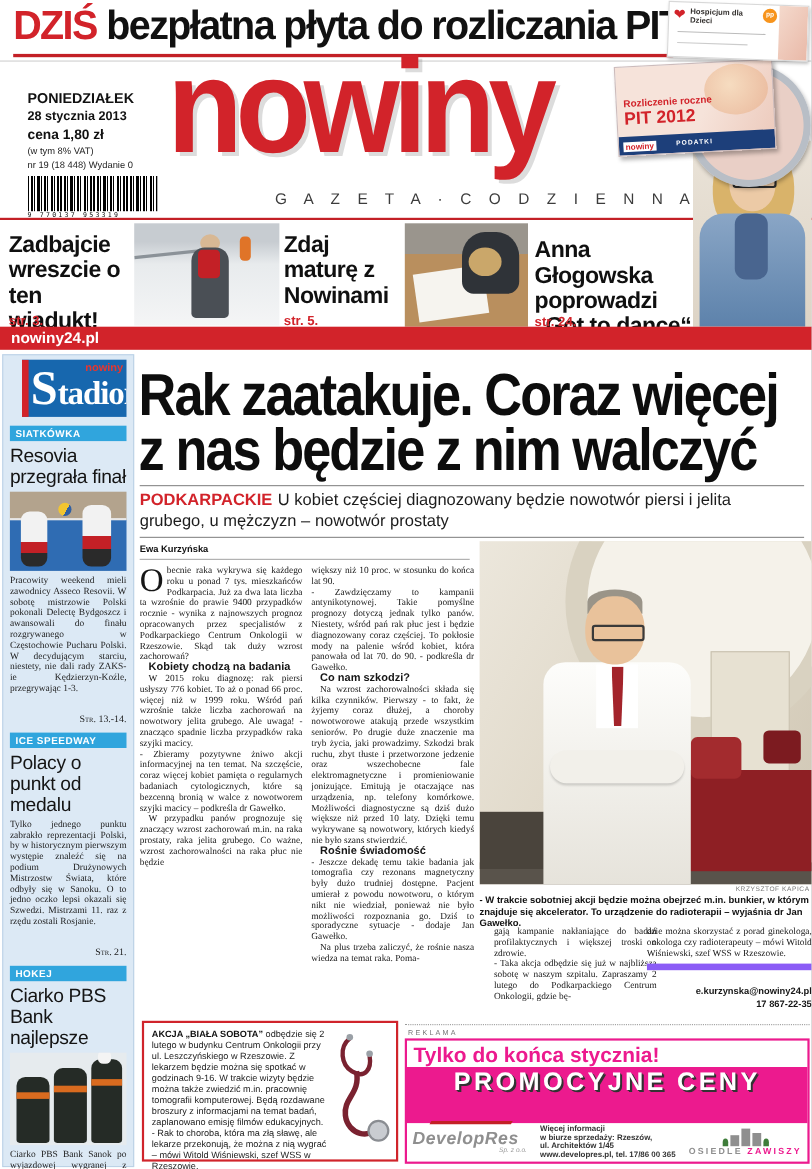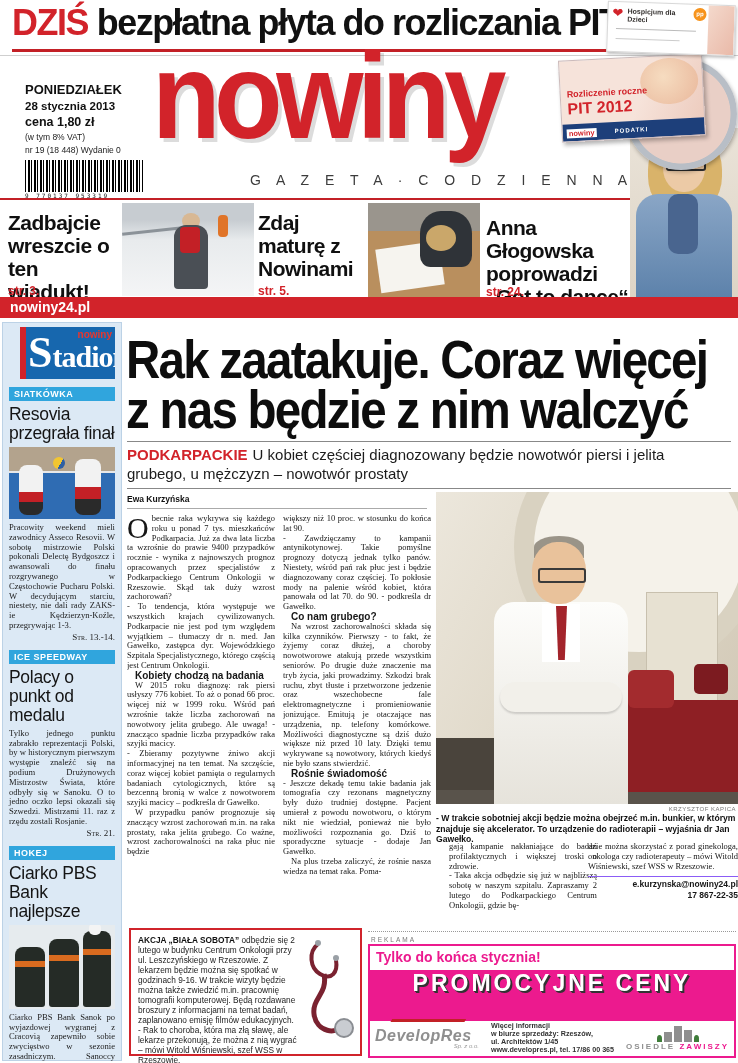--- a/index.html
+++ b/index.html
@@ -107,21 +107,21 @@
   .stadion-word{position:absolute;left:8px;top:6px;color:#fff;font-family:"Liberation Serif",serif;font-weight:bold;}
   .stadion-word .big{font-size:44px;line-height:40px;}
   .stadion-word .rest{font-size:30px;letter-spacing:-1px;}
   .stadion-brand{position:absolute;right:3px;top:2px;color:#e8362e;font-family:"Liberation Sans",sans-serif;
                  font-weight:bold;font-size:10px;}
   .tagbar{margin-top:8px;height:14px;background:#30a5dd;color:#fff;font-family:"Liberation Sans",sans-serif;
           font-weight:bold;font-size:9px;line-height:14px;padding-left:5px;letter-spacing:.5px;}
   .sb-title{font-family:"Liberation Sans",sans-serif;font-size:17.5px;line-height:19px;
             letter-spacing:-.3px;color:#141414;margin:4px 0 4px;}
   .sb-text{font-size:8.6px;line-height:9.8px;text-align:justify;color:#1c1c1c;margin-top:4px;}
-  .sb-page{font-variant:small-caps;text-align:right;font-size:9px;color:#1c1c1c;margin-top:1px;}
+  .sb-page{font-variant:small-caps;text-align:right;font-size:9px;color:#1c1c1c;margin-top:17px;}
 
   .ph-volley{position:relative;width:106px;height:72px;margin-top:3px;overflow:hidden;
              background:linear-gradient(#b3a38d 0 36%,#2f6cb3 36% 100%);}
   .vnet{position:absolute;left:0;top:24px;width:106px;height:2px;background:#e8e8e8;}
   .vp1{position:absolute;left:10px;top:18px;width:24px;height:50px;border-radius:8px;
        background:linear-gradient(#f2f2f2 0 55%,#c32026 55% 75%,#2a2a2a 75% 100%);}
   .vp2{position:absolute;left:66px;top:12px;width:26px;height:56px;border-radius:8px;
        background:linear-gradient(#f2f2f2 0 50%,#c32026 50% 72%,#2a2a2a 72% 100%);}
   .vball{position:absolute;left:44px;top:10px;width:12px;height:12px;border-radius:50%;
          background:linear-gradient(120deg,#f2c530 0 60%,#2e5fa3 60% 100%);}
@@ -150,21 +150,21 @@
 
   .col{font-size:8.5px;line-height:9.8px;text-align:justify;color:#161616;overflow:hidden;}
   .col1{left:127px;top:514px;width:148px;height:404px;}
   .col2{left:283px;top:514px;width:148px;height:404px;}
   .col3{left:449px;top:842px;width:148px;height:86px;}
   .col4{left:588px;top:842px;width:150px;height:86px;}
   .col p{margin:0;text-indent:8px;}
   .col p.ni{text-indent:0;}
   .bhead{font-family:"Liberation Sans",sans-serif;font-weight:bold;font-size:10px;margin:5px 0 3px;text-indent:0;}
   .dropcap{float:left;font-size:30px;line-height:26px;padding:1px 3px 0 0;font-family:"Liberation Serif",serif;}
-  .contact{margin-top:5px;border-top:1px solid #8b5cf6;padding-top:2px;text-align:right;
+  .contact{margin-top:5px;border-top:6px solid #8b5cf6;padding-top:14px;text-align:right;
            font-family:"Liberation Sans",sans-serif;font-weight:bold;font-size:8.5px;line-height:11px;}
 
   
   .photo-main{left:436px;top:492px;width:302px;height:312px;overflow:hidden;
               background:linear-gradient(120deg,#ece7dc,#dcd4c3 60%,#cfc6b4);}
   .ring{position:absolute;left:78px;top:-70px;width:250px;height:250px;border-radius:50%;
         background:#f5f2ea;border:20px solid #d9d2c1;box-sizing:border-box;}
   .gantry{position:absolute;left:210px;top:100px;width:70px;height:130px;background:#e7e1d2;border:1px solid #c8c0ae;}
   .floor{position:absolute;left:0;bottom:0;width:100%;height:20px;background:#59534b;}
   .redm1{position:absolute;right:0;bottom:12px;width:118px;height:92px;background:#8e1f24;}
@@ -194,21 +194,21 @@
   .akcja-text b{color:#111;}
   .steth{position:absolute;right:2px;top:8px;}
 
   
   .rek-label{left:371px;top:936px;font-family:"Liberation Sans",sans-serif;font-size:6.5px;
              letter-spacing:2px;color:#777;}
   .rek-code{left:712px;top:947px;font-family:"Liberation Sans",sans-serif;font-size:6px;color:#888;}
   .dotted{left:368px;top:931px;width:368px;border-top:1px dotted #999;height:0;}
   .ad{left:368px;top:944px;width:368px;height:114px;border:2px solid #ec1a8e;box-sizing:border-box;
       background:#fff;z-index:3;font-family:"Liberation Sans",sans-serif;}
-  .ad-top{height:24px;color:#ec1a8e;font-weight:bold;font-size:14px;padding:3px 0 0 6px;box-sizing:border-box;}
+  .ad-top{height:24px;color:#ec1a8e;font-weight:bold;font-size:19px;padding:3px 0 0 6px;box-sizing:border-box;}
   .ad-band{height:50px;background:#ec1a8e;color:#fff;text-align:center;padding-top:1px;}
   .ad-band .l2{font-weight:bold;font-size:23px;letter-spacing:3px;line-height:24px;
                text-shadow:1px 1px 0 #333,2px 2px 0 #333;}
   .ad-band .l3{font-weight:bold;font-size:23px;letter-spacing:3px;line-height:24px;
                text-shadow:1px 1px 0 #333,2px 2px 0 #333;}
   .ad-band .l3 .yr{font-size:20px;letter-spacing:1px;}
   .ad-bottom{height:34px;display:flex;align-items:center;justify-content:space-between;padding:0 5px;}
   .dres{position:relative;width:104px;font-style:italic;}
   .dres-roof{position:absolute;left:14px;top:-8px;width:74px;height:8px;border-top:3px solid #c32026;
              transform:skewX(-30deg);}
@@ -347,30 +347,29 @@
   <div class="abs rule-a"></div>
   <div class="abs kicker">
     <span class="tag">PODKARPACKIE</span><span>U kobiet częściej diagnozowany będzie nowotwór piersi i jelita grubego, u mężczyzn – nowotwór prostaty</span>
   </div>
   <div class="abs rule-b"></div>
   <div class="abs byline">Ewa Kurzyńska</div>
   <div class="abs byline-rule"></div>
 
   <div class="abs col col1">
     <p class="ni"><span class="dropcap">O</span><span>becnie raka wykrywa się każdego roku u ponad 7 tys. mieszkańców Podkarpacia. Już za dwa lata liczba ta wzrośnie do prawie 9400 przypadków rocznie - wynika z najnowszych prognoz opracowanych przez specjalistów z Podkarpackiego Centrum Onkologii w Rzeszowie. Skąd tak duży wzrost zachorowań?</span></p>
-    <p class="ni">- To tendencja, która występuje we wszystkich krajach cywilizowanych. Podkarpacie nie jest pod tym względem wyjątkiem – tłumaczy dr n. med. Jan Gawełko, zastępca dyr. Wojewódzkiego Szpitala Specjalistycznego, którego częścią jest Centrum Onkologii.</p>
     <p class="bhead">Kobiety chodzą na badania</p>
     <p>W 2015 roku diagnozę: rak piersi usłyszy 776 kobiet. To aż o ponad 66 proc. więcej niż w 1999 roku. Wśród pań wzrośnie także liczba zachorowań na nowotwory jelita grubego. Ale uwaga! - znacząco spadnie liczba przypadków raka szyjki macicy.</p>
     <p class="ni">- Zbieramy pozytywne żniwo akcji informacyjnej na ten temat. Na szczęście, coraz więcej kobiet pamięta o regularnych badaniach cytologicznych, które są bezcenną bronią w walce z nowotworem szyjki macicy – podkreśla dr Gawełko.</p>
     <p>W przypadku panów prognozuje się znaczący wzrost zachorowań m.in. na raka prostaty, raka jelita grubego. Co ważne, wzrost zachorowalności na raka płuc nie będzie</p>
   </div>
   <div class="abs col col2">
     <p class="ni">większy niż 10 proc. w stosunku do końca lat 90.</p>
     <p class="ni">- Zawdzięczamy to kampanii antynikotynowej. Takie pomyślne prognozy dotyczą jednak tylko panów. Niestety, wśród pań rak płuc jest i będzie diagnozowany coraz częściej. To pokłosie mody na palenie wśród kobiet, która panowała od lat 70. do 90. - podkreśla dr Gawełko.</p>
-    <p class="bhead">Co nam grubego?</p>
+    <p class="bhead">Co nam szkodzi?</p>
     <p>Na wzrost zachorowalności składa się kilka czynników. Pierwszy - to fakt, że żyjemy coraz dłużej, a choroby nowotworowe atakują przede wszystkim seniorów. Po drugie duże znaczenie ma tryb życia, jaki prowadzimy. Szkodzi brak ruchu, zbyt tłuste i przetworzone jedzenie oraz wszechobecne fale elektromagnetyczne i promieniowanie jonizujące. Emitują je otaczające nas urządzenia, np. telefony komórkowe. Możliwości diagnostyczne są dziś dużo większe niż przed 10 laty. Dzięki temu wykrywane są nowotwory, których kiedyś nie było szans stwierdzić.</p>
     <p class="bhead">Rośnie świadomość</p>
     <p class="ni">- Jeszcze dekadę temu takie badania jak tomografia czy rezonans magnetyczny były dużo trudniej dostępne. Pacjent umierał z powodu nowotworu, o którym nikt nie wiedział, ponieważ nie było możliwości rozpoznania go. Dziś to sporadyczne sytuacje - dodaje Jan Gawełko.</p>
     <p>Na plus trzeba zaliczyć, że rośnie nasza wiedza na temat raka. Poma-</p>
   </div>
 
   <div class="abs photo-main">
     <div class="ring"></div>
     <div class="gantry"></div>
     <div class="floor"></div>

